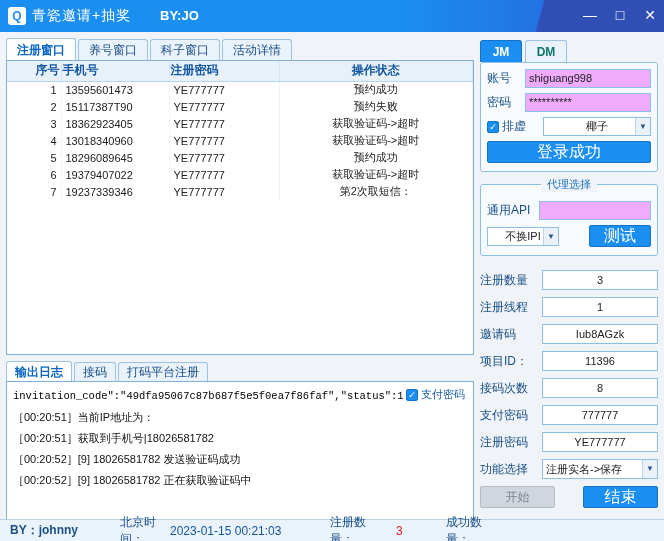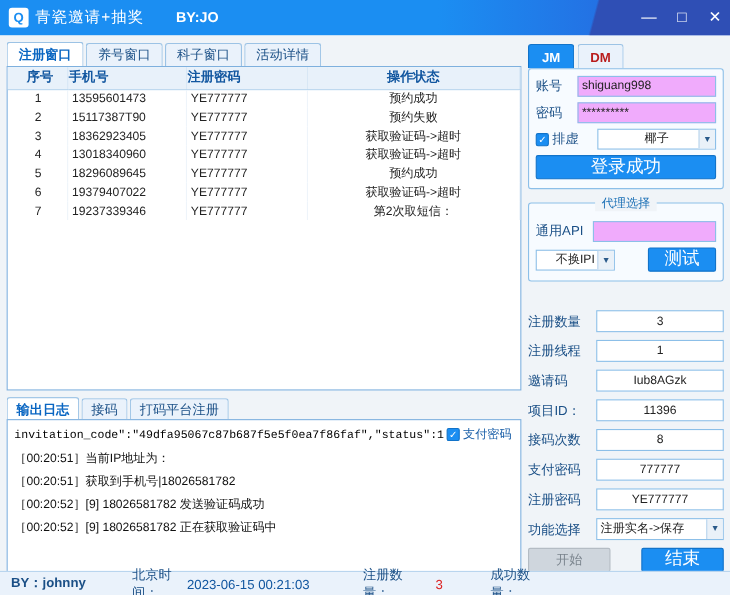--- a/index.html
+++ b/index.html
@@ -56,21 +56,21 @@
   table.grid { width:100%; border-collapse:collapse; font-size:11px; }
   table.grid thead th {
     background:#e8f1fa; color:#1257a0; font-weight:bold;
     height:20px; border-bottom:1px solid #b9d5ee; border-right:1px solid #d8e7f5;
     font-size:12px;
   }
   table.grid td {
     height:17px; border-right:1px solid #eef4fa;
     padding:0 4px; color:#222; font-size:11px;
   }
-  .col-idx { width:54px; text-align:center; padding-left:6px !important; }
+  .col-idx { width:54px; text-align:right; padding-left:6px !important; }
   .col-phone { width:108px; text-align:left; }
   .col-pw { width:110px; text-align:left; }
   .col-status { text-align:center; }
 
   
   .log-tabs { display:flex; height:20px; align-items:flex-end; margin-top:6px; }
   .log-tab {
     height:19px; line-height:19px; padding:0 8px; font-size:12px;
     border:1px solid #9cc3e5; border-bottom:none; background:#eaf2fb; color:#1a4f86;
     border-radius:3px 3px 0 0; margin-right:2px; cursor:pointer;
@@ -92,21 +92,21 @@
   }
   .chk-inline .lbl { color:#1a5fa8; font-size:11px; }
 
   
   .right-panel { position:absolute; left:480px; top:38px; width:178px; }
 
   .rtabs { display:flex; height:24px; align-items:flex-end; }
   .rtab {
     width:42px; height:22px; line-height:22px; text-align:center;
     border:1px solid #9cc3e5; border-bottom:none; background:#eaf2fb;
-    color:#b91c1c; font-size:12px; font-weight:bold; margin-right:3px;
+    color:#0f766e; font-size:12px; font-weight:bold; margin-right:3px;
     border-radius:3px 3px 0 0; cursor:pointer;
   }
   .rtab.active { background:#1b8ef2; color:#fff; border-color:#1273c9; }
 
   .group {
     border:1px solid #8cbfe8; border-radius:3px; background:#f7fbff;
     padding:6px 6px 8px 6px; position:relative; margin-bottom:6px;
   }
   .group-title {
     position:absolute; top:-8px; left:50%; transform:translateX(-50%);
@@ -303,21 +303,21 @@
     <div class="row" style="margin-bottom:0;">
       <div class="sel" style="width:72px;">
         <span>不换IPI</span>
         <span class="caret">▼</span>
       </div>
       <div style="flex:1;"></div>
       <div class="btn-blue" style="width:62px;">测试</div>
     </div>
   </div>
 
-  <div style="margin-top:26px;">
+  <div style="margin-top:14px;">
     <div class="field-row">
       <div class="flab">注册数量</div>
       <div class="finp">3</div>
     </div>
     <div class="field-row">
       <div class="flab">注册线程</div>
       <div class="finp">1</div>
     </div>
     <div class="field-row">
       <div class="flab">邀请码</div>
@@ -350,18 +350,18 @@
 
   <div style="display:flex; gap:28px; margin-top:0;">
     <div class="btn-grey" style="flex:1;">开始</div>
     <div class="btn-blue" style="flex:1;">结束</div>
   </div>
 </div>
 
 <div class="statusbar">
   <div class="seg b" style="width:110px;">BY：johnny</div>
   <div class="seg" style="width:60px;">北京时间：</div>
-  <div class="seg time-blue" style="width:150px; padding-left:0;">2023-06-15 00:21:03</div>
+  <div class="seg time-blue" style="width:150px; padding-left:0;">2023-01-15 00:21:03</div>
   <div class="seg" style="width:76px;">注册数量：</div>
   <div class="seg val-red" style="width:40px; padding-left:0;">3</div>
   <div class="seg" style="width:76px;">成功数量：</div>
   <div class="seg val-red" style="padding-left:0;"></div>
 </div>
 
 </body></html>

